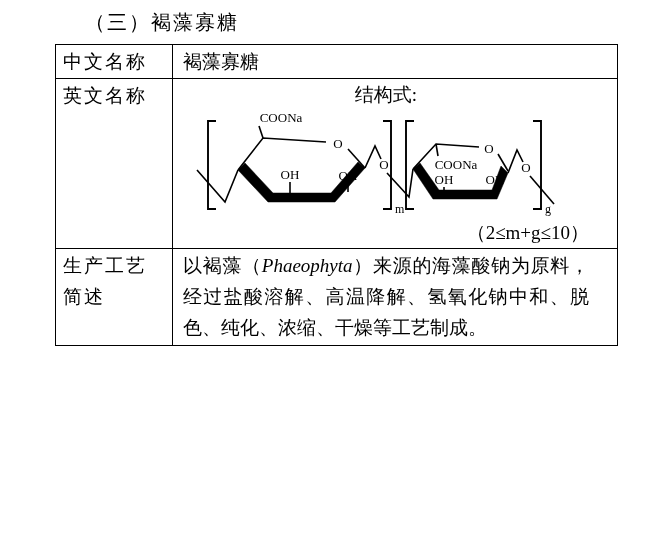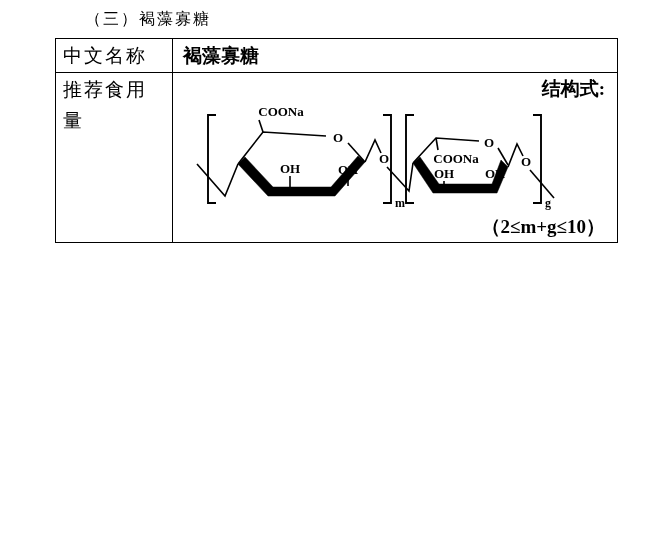--- a/index.html
+++ b/index.html
@@ -3,54 +3,53 @@
 <meta charset="utf-8">
 <style>
   html,body{margin:0;padding:0;}
   body{
     width:645px;height:548px;background:#ffffff;color:#000;
     font-family:"Liberation Serif","DejaVu Serif",serif;
     overflow:hidden;
   }
   .doc-title{
     margin:9px 0 8px 85px;
-    font-size:16px;
+    font-size:20px;
     letter-spacing:2px;
   }
   table.info-table{
     border-collapse:collapse;
     margin-left:55px;
     width:562px;
     table-layout:fixed;
   }
   .info-table td{
     border:1.6px solid #000;
     vertical-align:top;
     font-size:19px;
     line-height:31px;
     padding:1px 8px 1px 7px;
   }
   td.label-cell{
     letter-spacing:2px;
   }
   td.content-cell{
     padding-left:10px;
-    padding-right:12px;
+    padding-right:28px;
     text-align:justify;
-    font-weight:bold;
   }
   tr.r1{height:31px;}
   tr.r2{height:29px;}
   tr.r3{height:170px;}
   tr.r4{height:97px;}
   tr.r5{height:66px;}
   tr.r6{height:91px;}
   .latin{font-size:20px;}
   .italic{font-style:italic;}
-  .struct-line{line-height:30px;text-align:right;}
+  .struct-line{line-height:30px;text-align:center;}
   .struct-svg{display:block;margin:1px 0 0 8px;}
   .struct-caption{line-height:28px;padding-left:66px;text-align:right;white-space:nowrap;}
   .num-item{
     padding-left:24px;
     text-indent:-24px;
     text-align:justify;
   }
   svg text{
     font-family:"Liberation Serif","DejaVu Serif",serif;
     font-size:13px;
@@ -73,21 +72,21 @@
     </colgroup>
 
   <tbody>
       <tr class="r1">
     <td class="label-cell">中文名称</td>
     <td class="content-cell">褐藻寡糖</td>
   </tr>
 
 
   <tr class="r3">
-    <td class="label-cell">推荐食用量</td>
+    <td class="label-cell">英文名称</td>
     <td class="content-cell">
       <div class="struct-line">结构式:</div>
 
       <svg class="struct-svg" width="400" height="108" viewBox="190 130 400 108" xmlns="http://www.w3.org/2000/svg">
 
         <path class="bracket" d="M215,140 H207 V228 H215"></path>
         <polyline class="bond" points="196,189 224,221 237,189"></polyline>
 
         <polyline class="bond" points="237,189 262,157 325,161"></polyline>
         <line class="bond" x1="347" y1="168" x2="364" y2="187"></line>
@@ -123,16 +122,20 @@
         <text x="525" y="191" text-anchor="middle">O</text>
         <path class="bracket" d="M532,140 H540 V228 H532"></path>
         <line class="bond" x1="529" y1="195" x2="553" y2="223"></line>
         <text class="sub" x="544" y="232">g</text>
       </svg>
 
       <div class="struct-caption">（2≤m+g≤10）</div>
     </td>
   </tr>
 
+  <tr class="r4">
+    <td class="label-cell">生产工艺简述</td>
+    <td class="content-cell"><span>以褐藻（</span><span class="italic">Phaeophyta</span><span>）来源的海藻酸钠为原料，经过盐酸溶解、高温降解、氢氧化钠中和、脱色、纯化、浓缩、干燥等工艺制成。</span></td>
+  </tr>
 
 
 </tbody>
   </table>
 
 </body></html>

